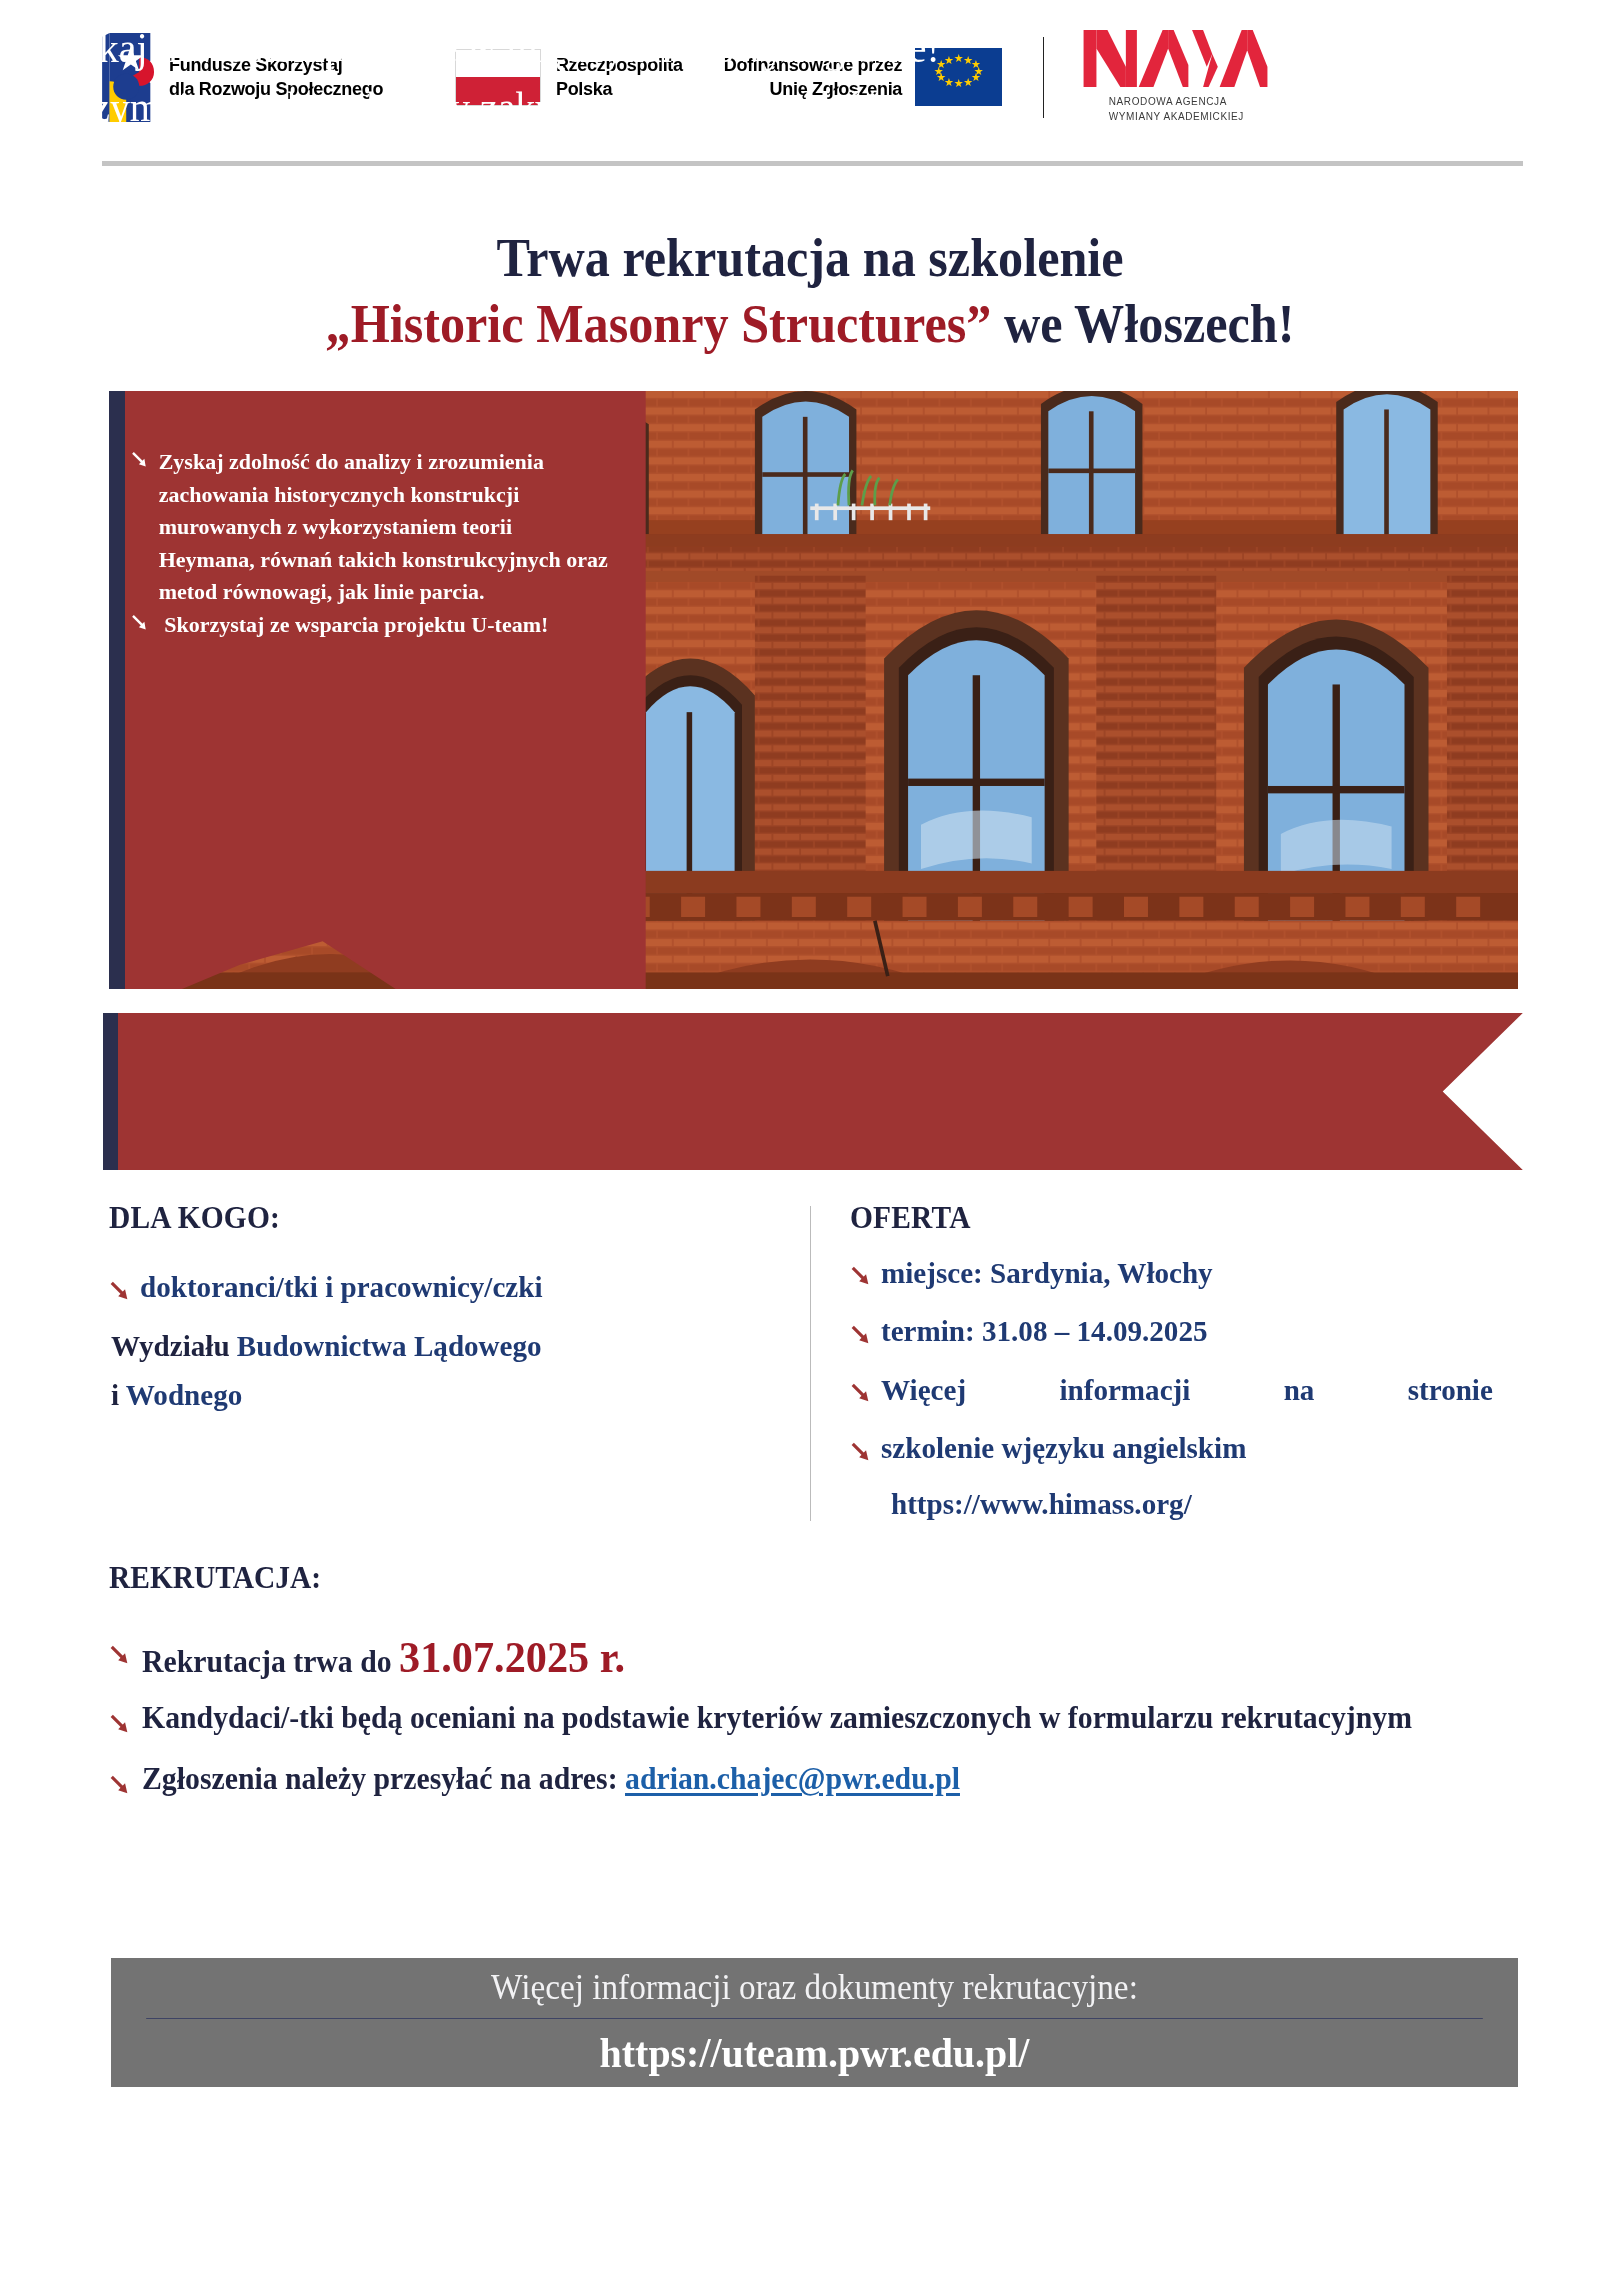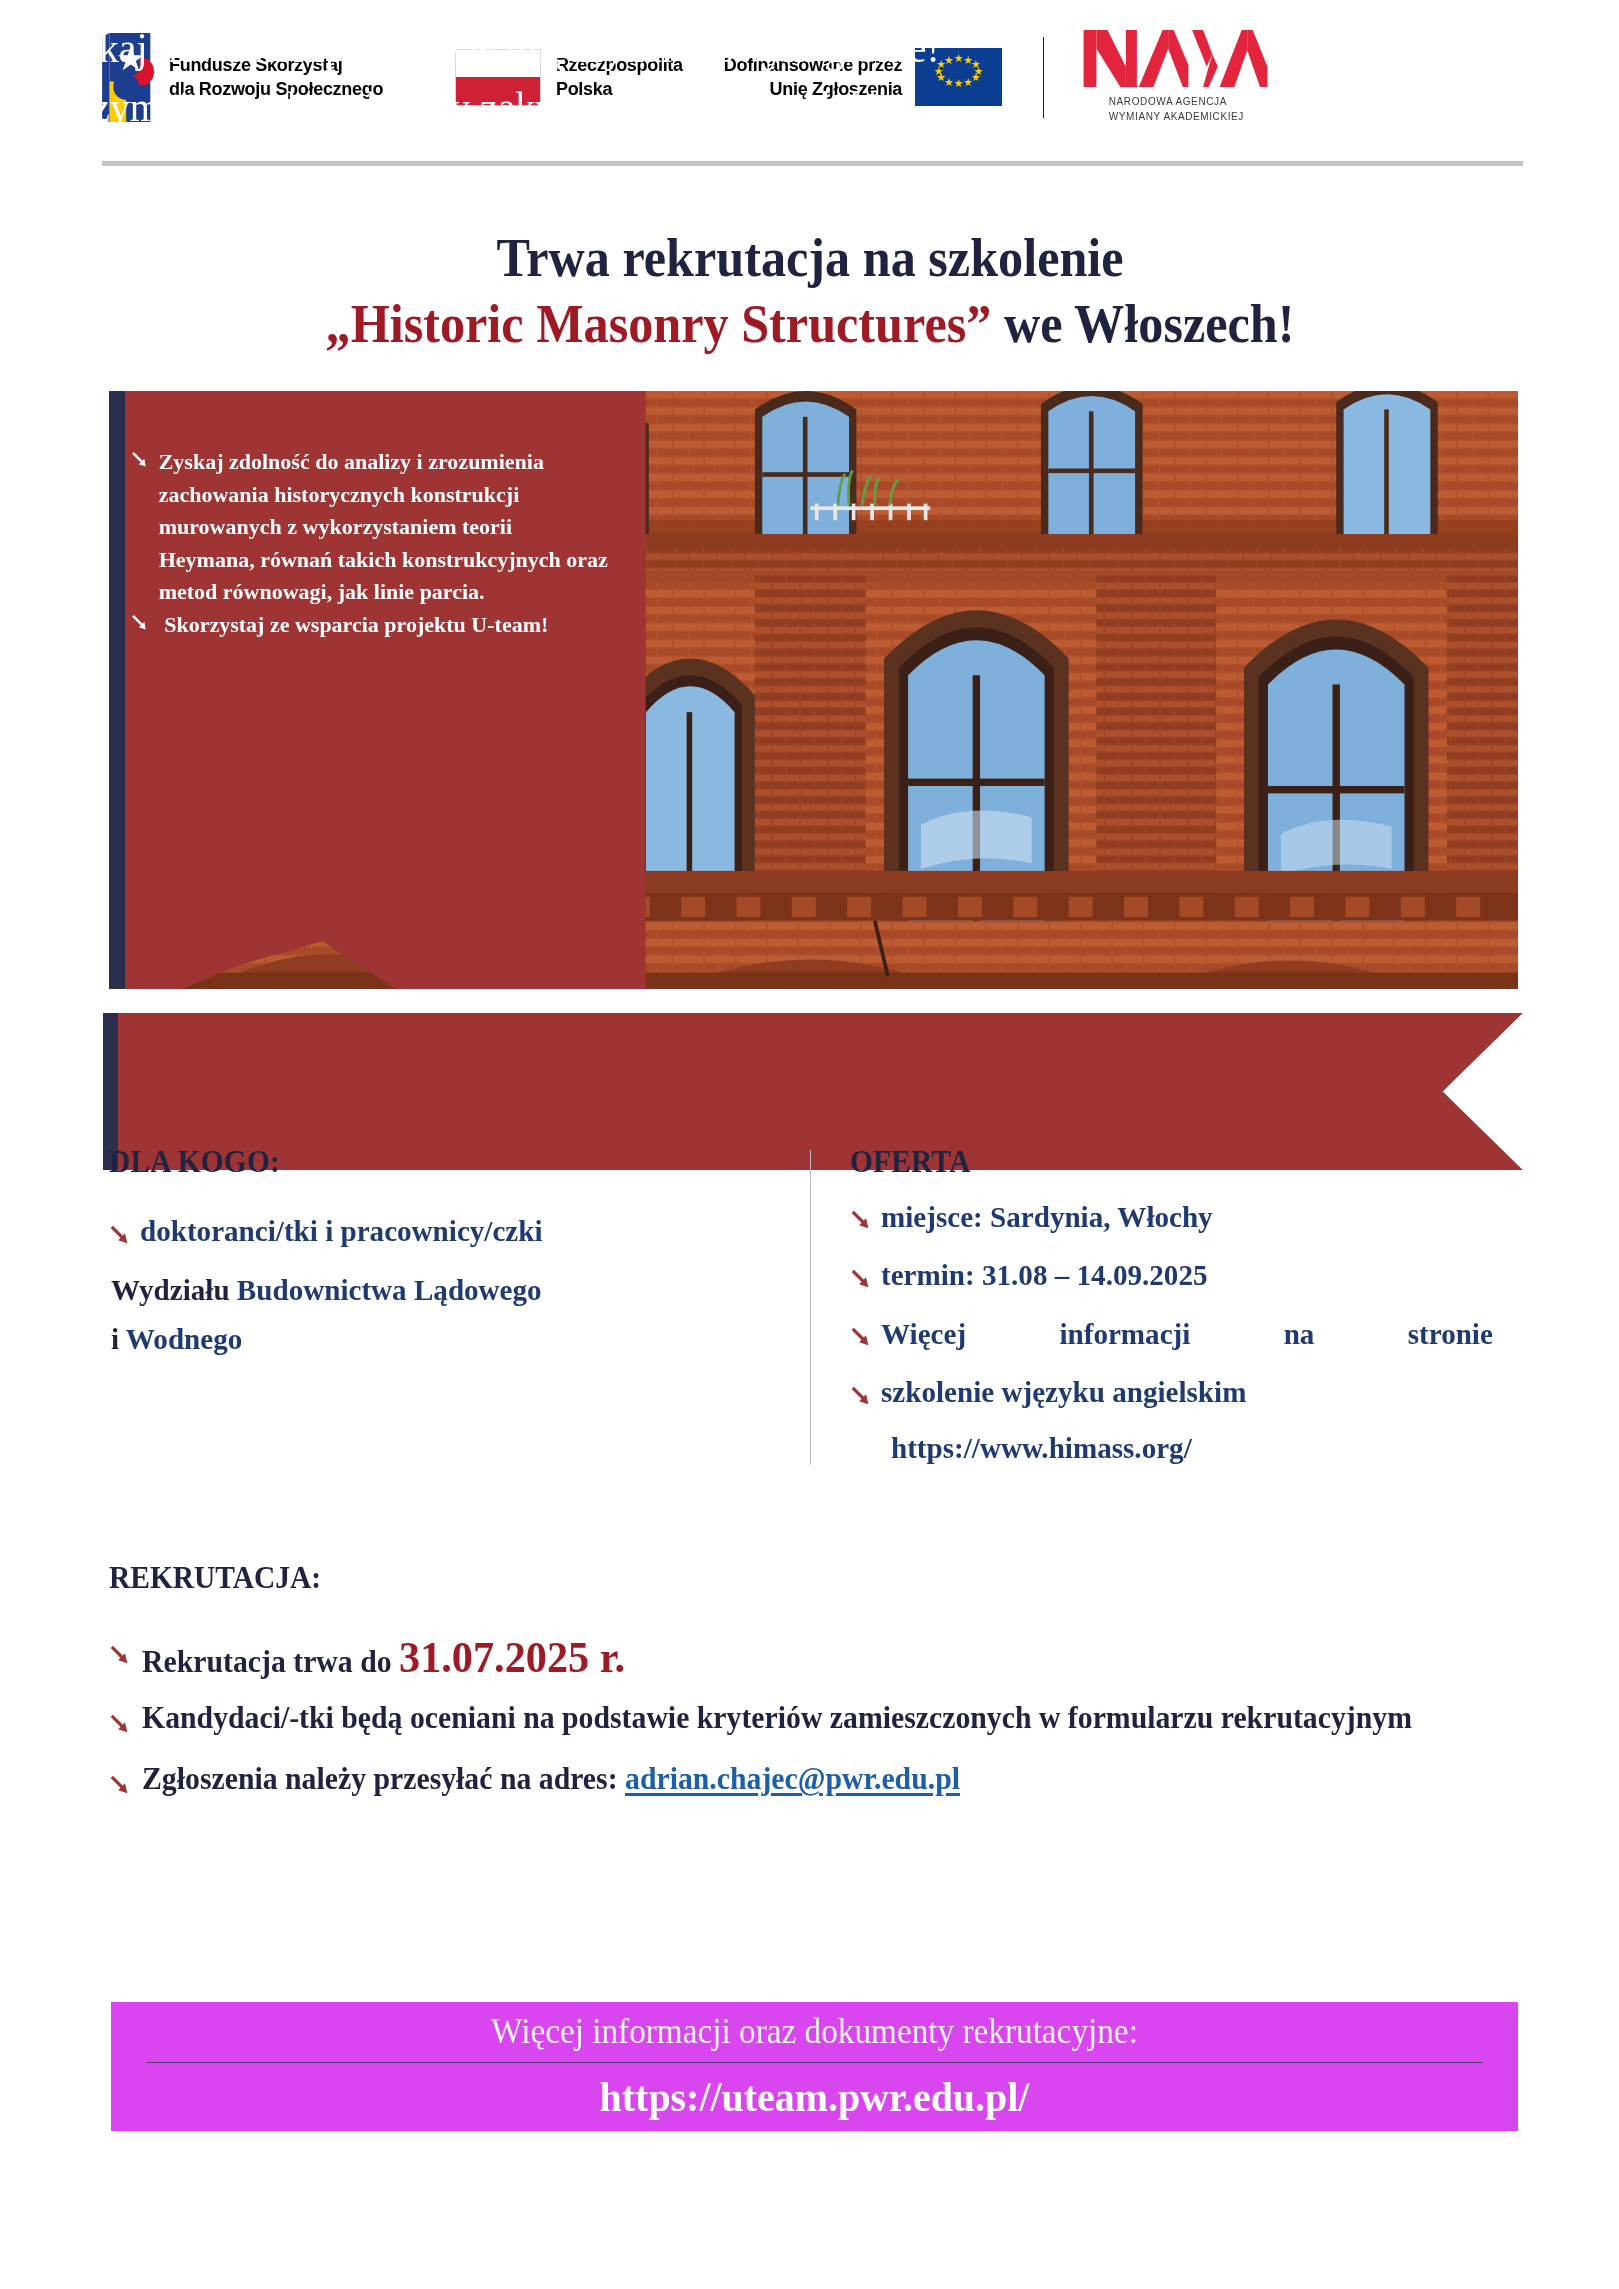--- a/index.html
+++ b/index.html
@@ -210,21 +210,21 @@
     color: #ffffff;
     font-size: 42px;
     line-height: 1.42;
     transform: scaleX(0.95);
     transform-origin: left center;
   }
 
   
   .cols {
     position: absolute;
-    left: 109px; top: 1144px;
+    left: 109px; top: 1200px;
     width: 1421px;
     display: flex;
   }
   .col-left { width: 701px; padding-right: 28px; box-sizing: border-box; }
   .col-div { width: 0.9px; background: #bbbbbb; align-self: stretch; margin-top: 5.5px; }
   .col-right { width: 701px; padding-left: 39px; box-sizing: border-box; }
 
   .sec-head {
     font-weight: 700;
     font-size: 31px;
@@ -307,22 +307,21 @@
     color: #1c5fa8;
     text-decoration: underline;
     text-underline-offset: 3.7px;
   }
 
   
   .footer {
     position: absolute;
     left: 111px; top: 1958px;
     width: 1407px; height: 129px;
-    background: #d946ef;
-    margin-top: 44px;
+    background: #737373;
   }
   .footer .r1 {
     height: 60px;
     display: flex; align-items: center; justify-content: center;
     color: #f2f2f4;
     font-size: 35px;
     transform: scaleX(0.95);
     border-bottom: 0.9px solid #3e4364;
   }
   .footer .r2 {

